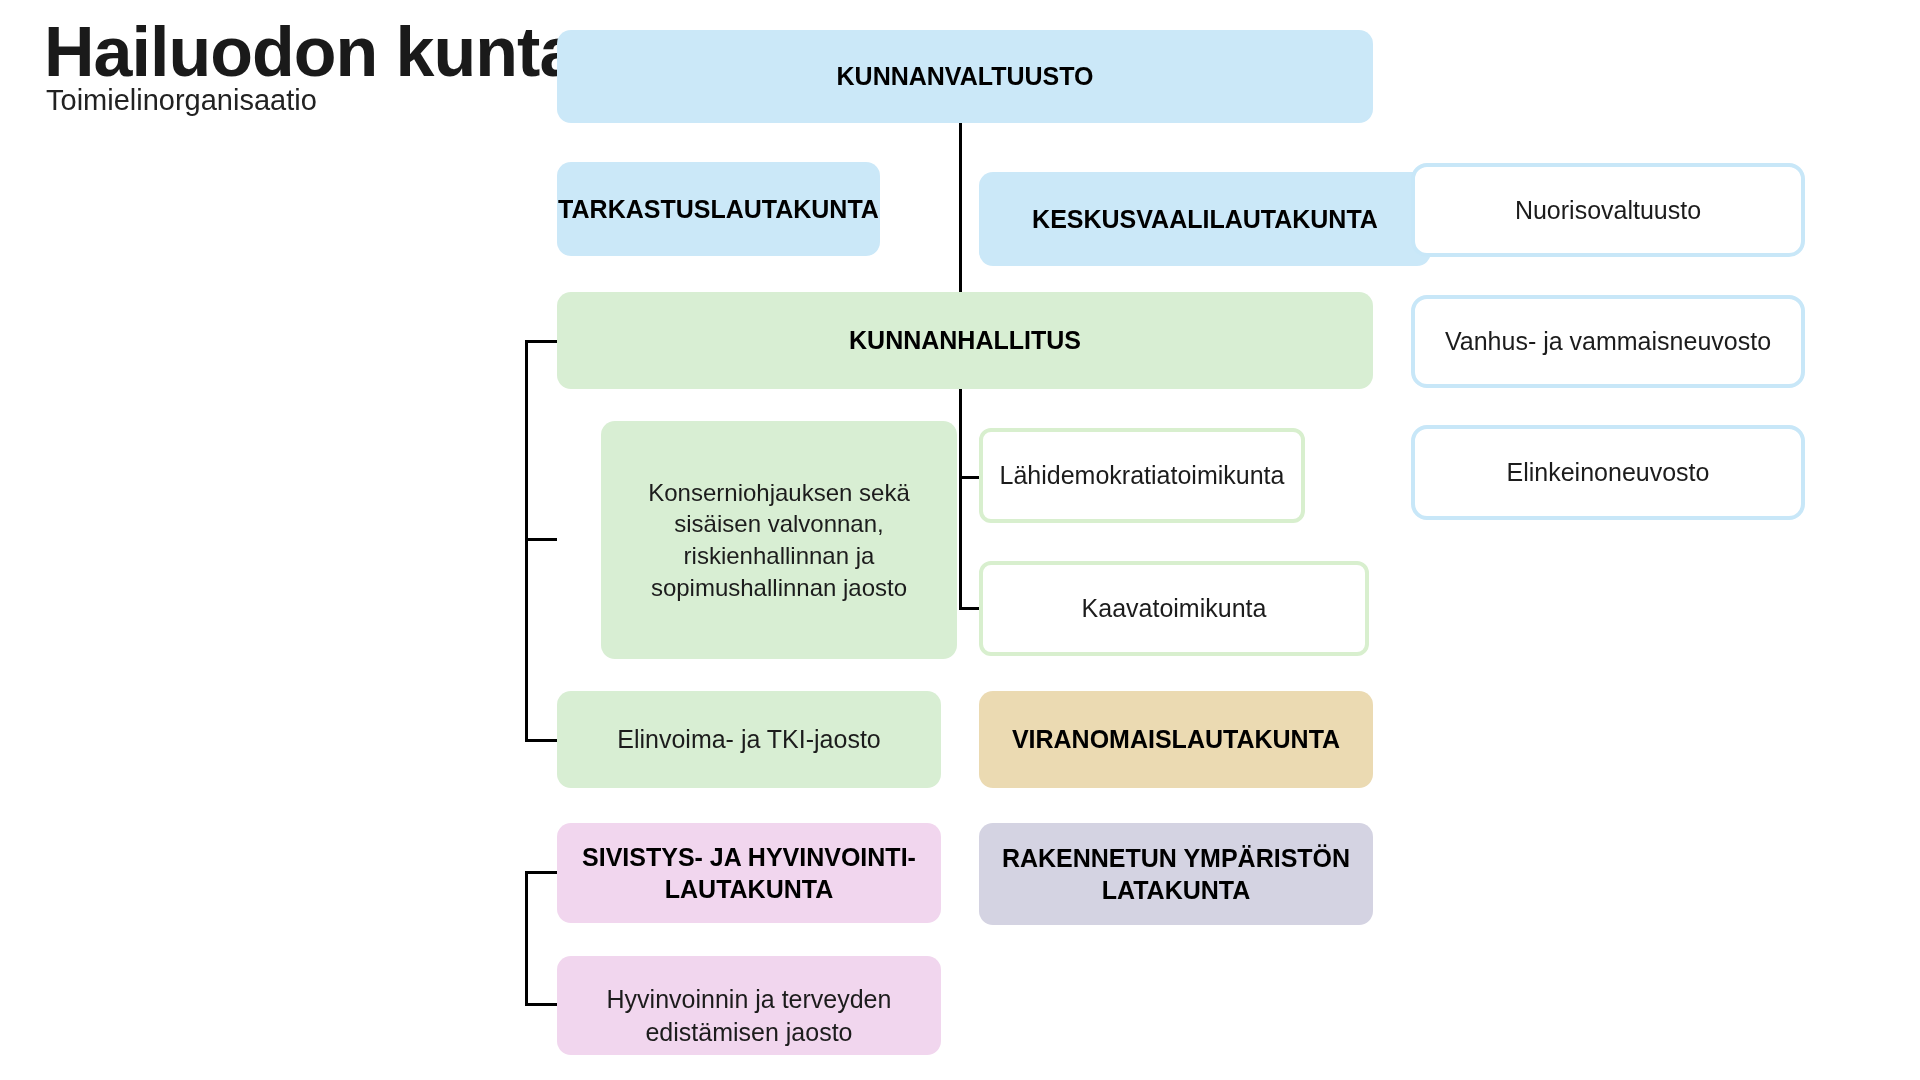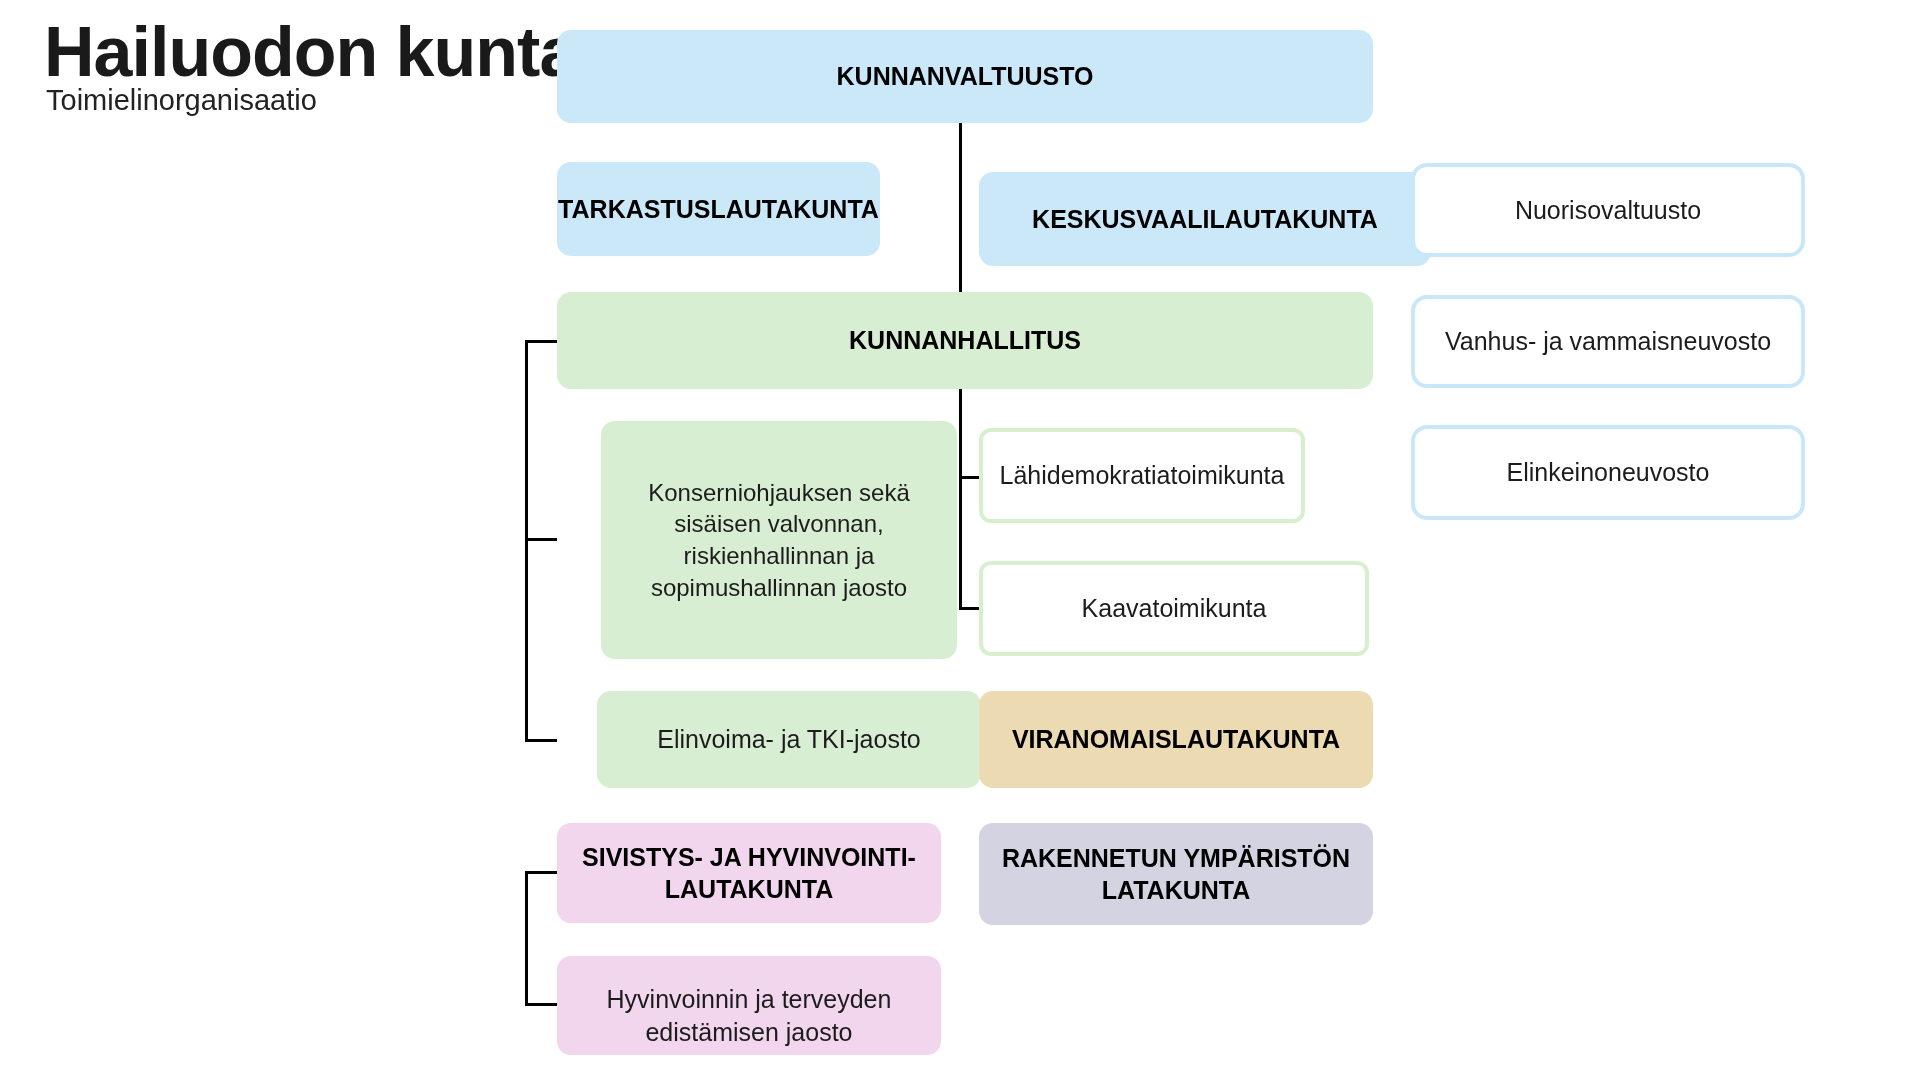--- a/index.html
+++ b/index.html
@@ -51,21 +51,21 @@
   #b-kunnanvaltuusto{left:557px;top:30px;width:816px;height:93px;}
   #b-tarkastus{left:557px;top:162px;width:323px;height:94px;}
   #b-keskusvaali{left:979px;top:172px;width:452px;height:94px;}
   #b-nuoriso{left:1411px;top:163px;width:394px;height:94px;}
   #b-kunnanhallitus{left:557px;top:292px;width:816px;height:97px;align-items:center;}
   #b-vanhus{left:1411px;top:295px;width:394px;height:93px;}
   #b-konserni{left:557px;top:421px;width:356px;height:238px;margin-left:44px;}
   #b-lahidemokratia{left:979px;top:428px;width:326px;height:95px;}
   #b-elinkeino{left:1411px;top:425px;width:394px;height:95px;}
   #b-kaava{left:979px;top:561px;width:390px;height:95px;}
-  #b-elinvoima{left:557px;top:691px;width:384px;height:97px;margin-left:40px;}
+  #b-elinvoima{left:557px;top:691px;width:384px;height:97px;}
   #b-viranomais{left:979px;top:691px;width:394px;height:97px;}
   #b-sivistys{left:557px;top:823px;width:384px;height:100px;}
   #b-rakennetun{left:979px;top:823px;width:394px;height:102px;}
   #b-hyvinvoinnin{left:557px;top:956px;width:384px;height:99px;justify-content:flex-end;}
 
   
   .vline,.hline{position:absolute;background:var(--connector);}
   .vline{width:3px;}
   .hline{height:3px;}
   #c-top-v{left:959px;top:123px;height:169px;}

